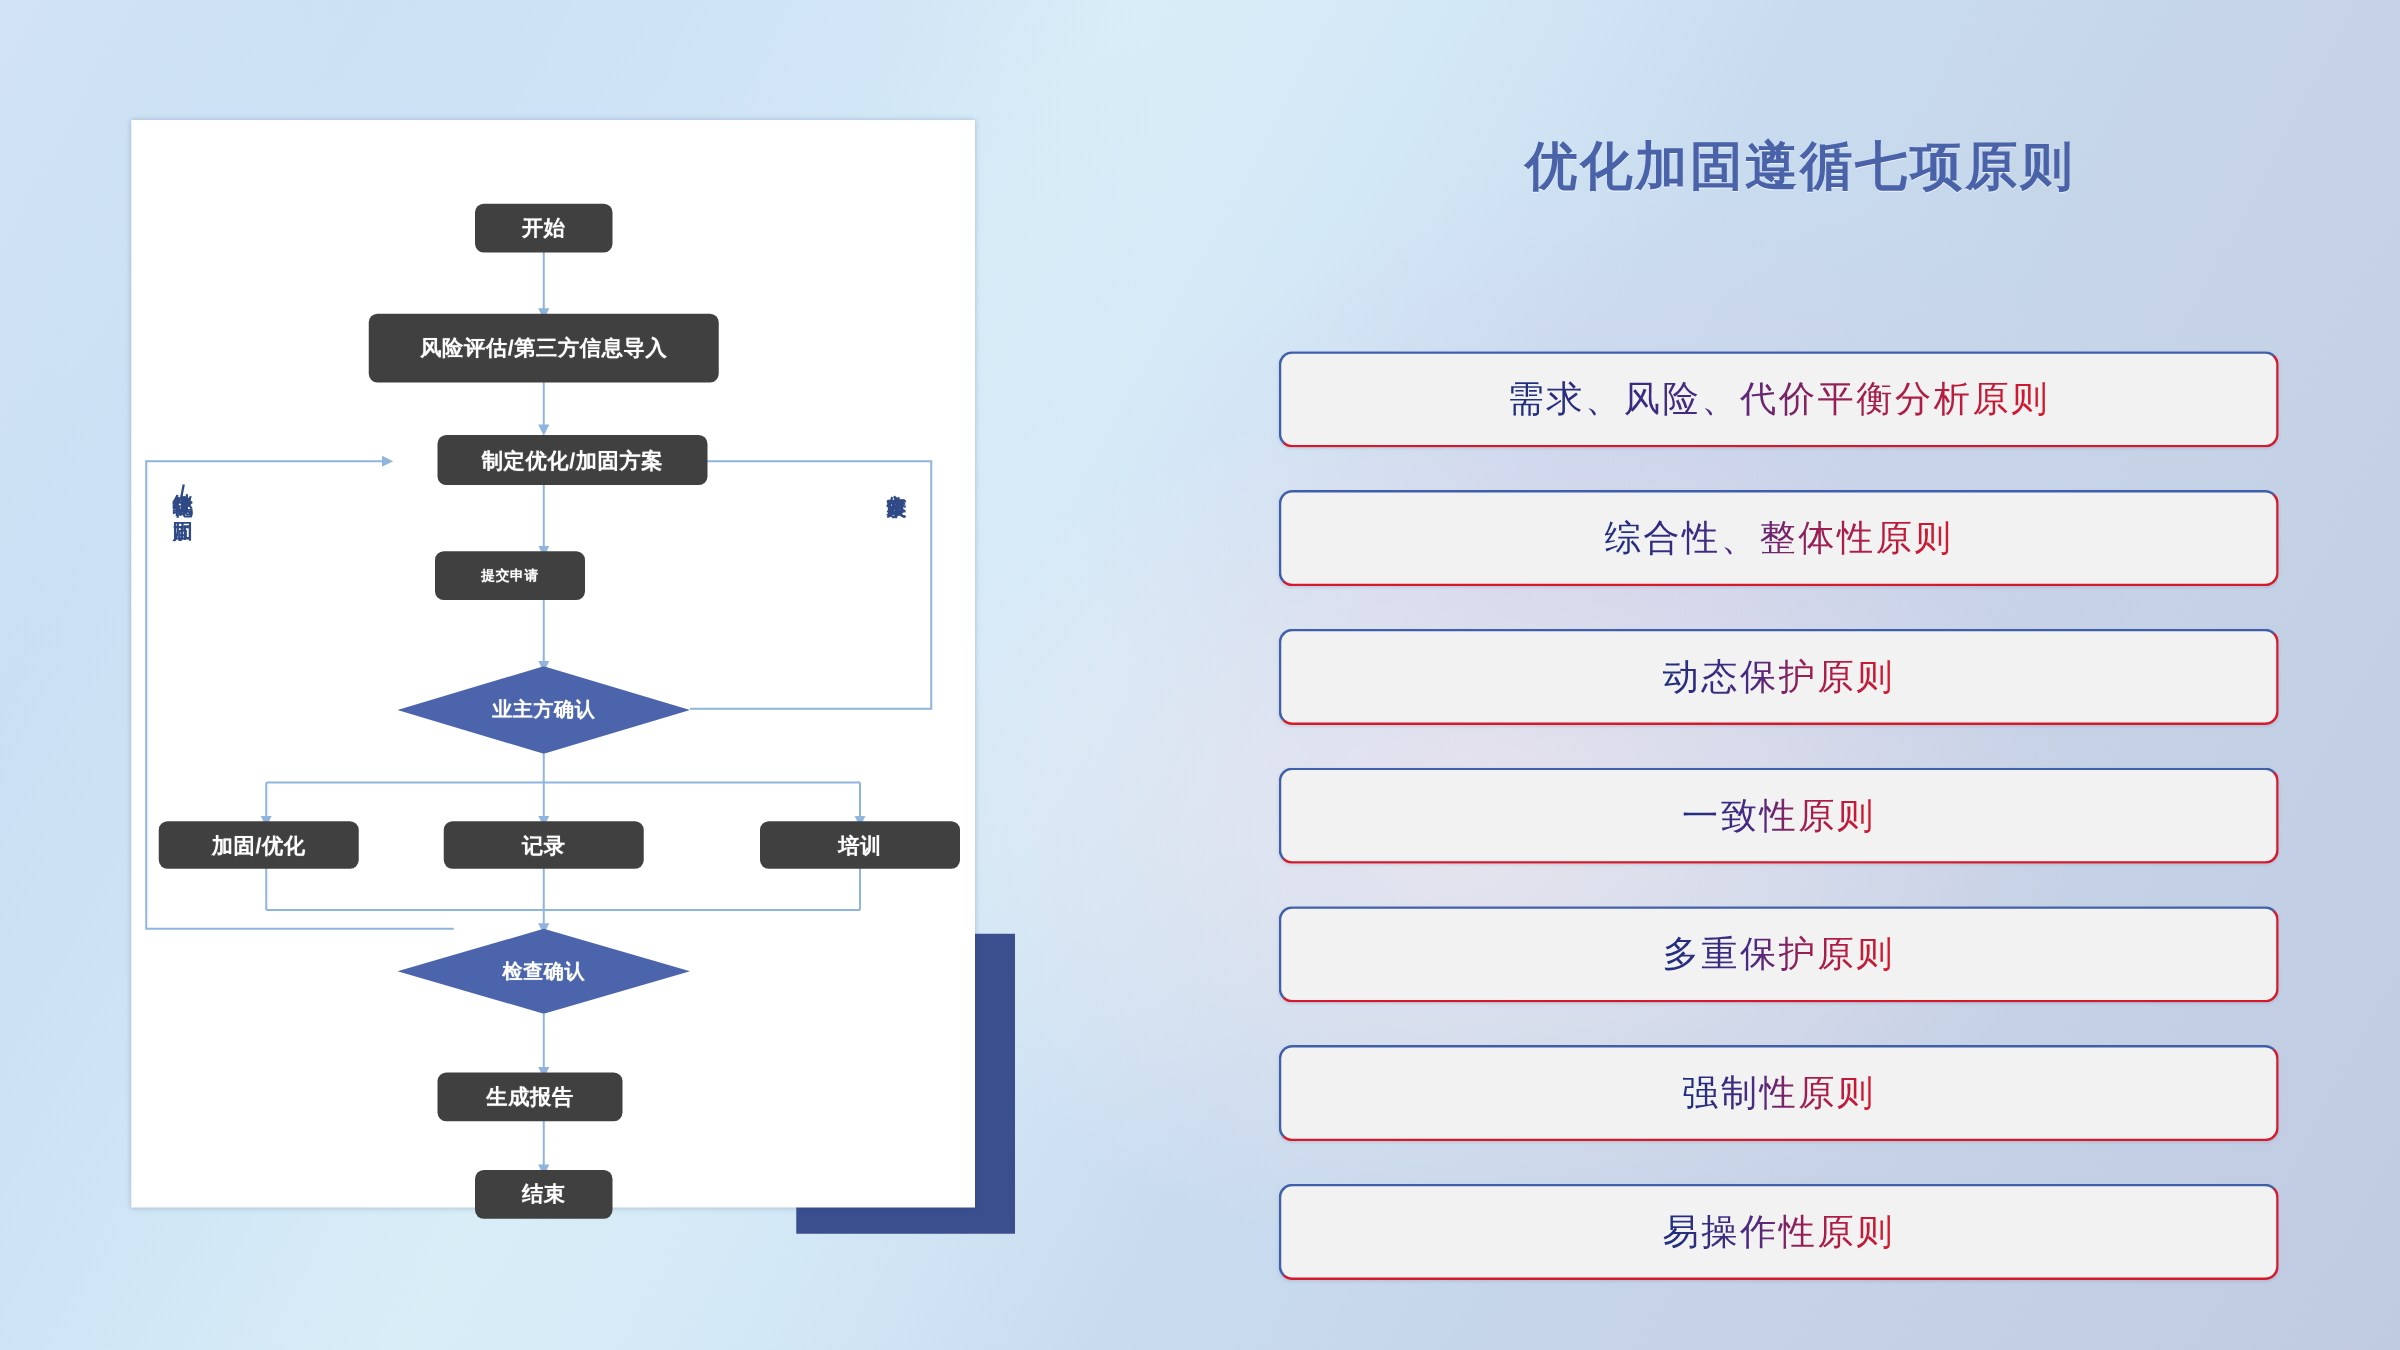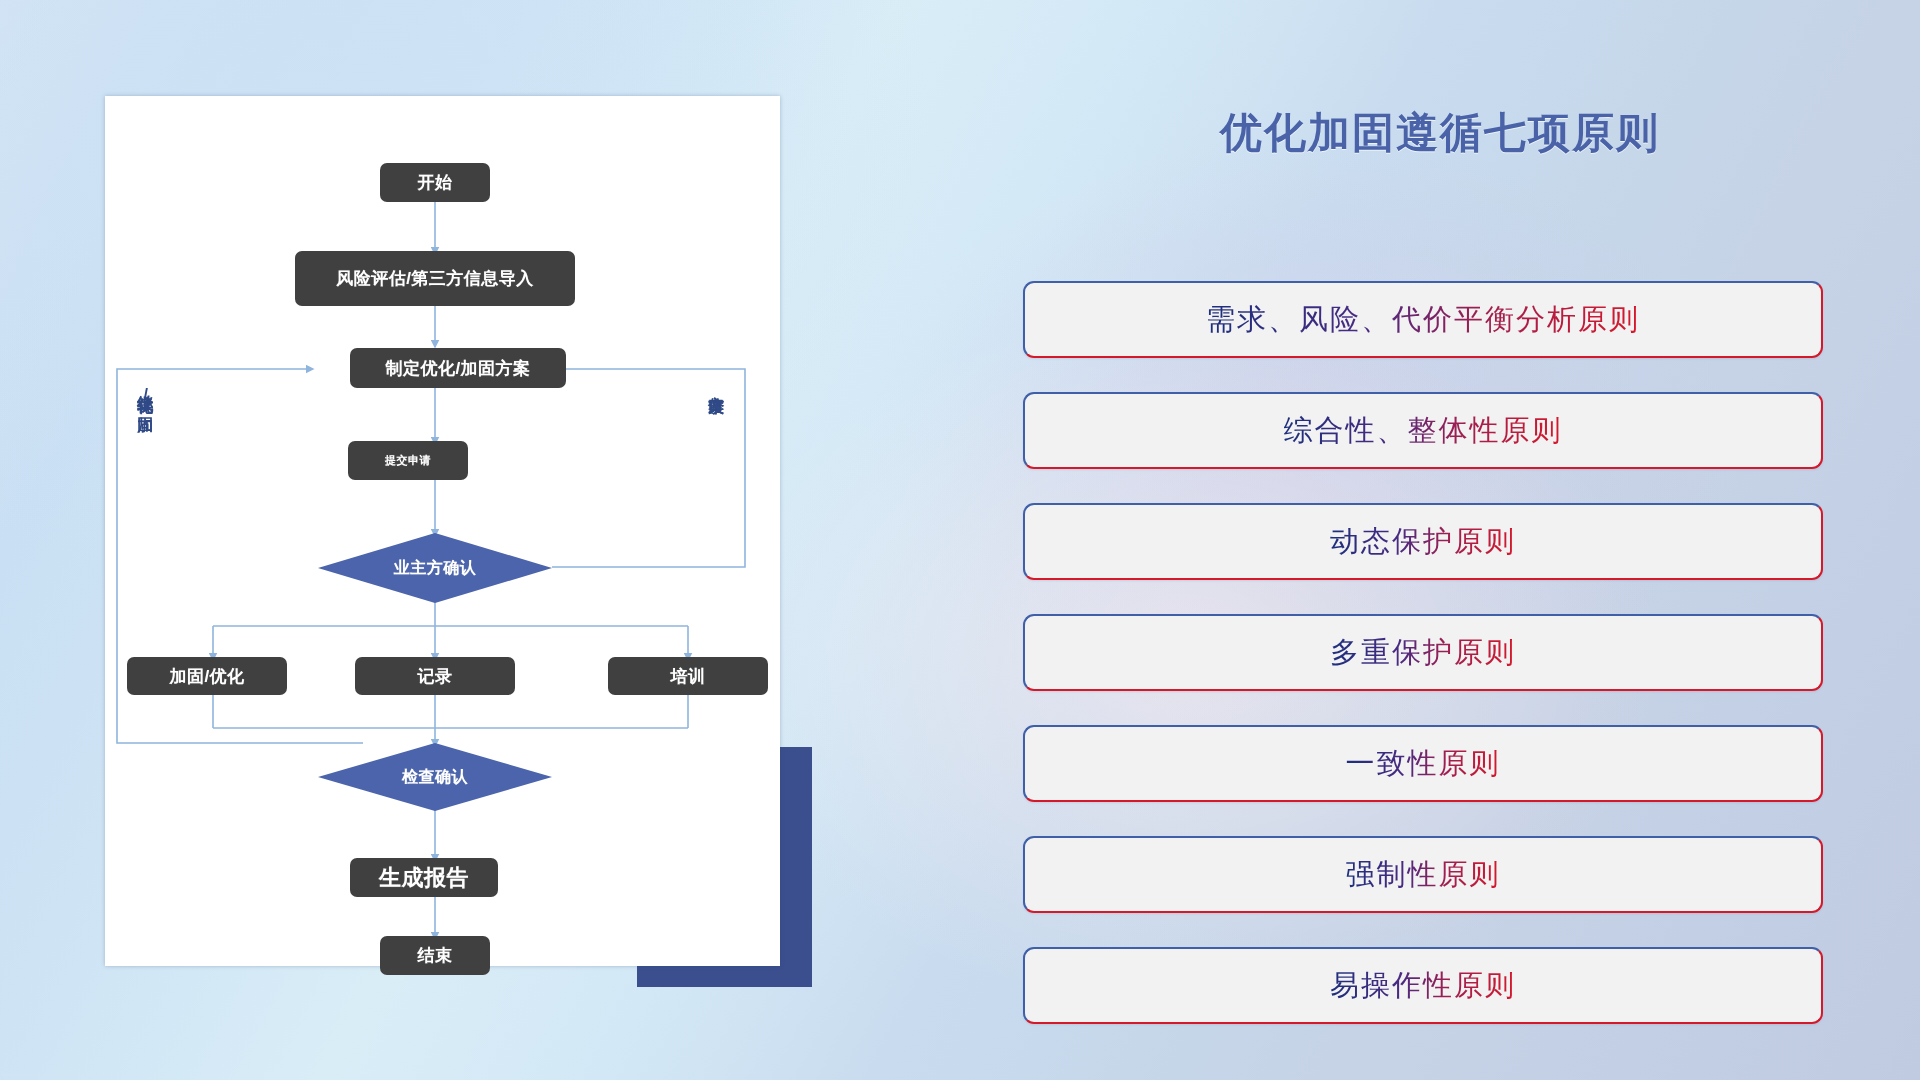--- a/index.html
+++ b/index.html
@@ -180,21 +180,21 @@
 
       <div class="node" style="left:503px;top:561px;width:160px;height:38px;font-size:17px;">培训</div>
 
       <div class="diamond-wrap" style="left:213px;top:647px;width:234px;height:68px;">
         <svg width="234" height="68" viewBox="0 0 234 68" style="position:absolute;left:0;top:0;">
           <polygon points="117,0 234,34 117,68 0,34" fill="#4b64ab"></polygon>
         </svg>
         <div class="dlabel" style="font-size:16px;">检查确认</div>
       </div>
 
-      <div class="node" style="left:245px;top:762px;width:148px;height:39px;font-size:22px;">生成报告</div>
+      <div class="node" style="left:245px;top:762px;width:148px;height:39px;font-size:17px;">生成报告</div>
 
       <div class="node" style="left:275px;top:840px;width:110px;height:39px;font-size:17px;">结束</div>
 
       <div class="vlabel" style="left:32px;top:286px;height:180px;">继续优化/加固</div>
 
       <div class="vlabel" style="left:603px;top:286px;height:140px;">方案修改</div>
 
     </div>
   </div>
 
@@ -205,24 +205,24 @@
       <div class="pill">
         <span class="ptext">需求、风险、代价平衡分析原则</span>
       </div>
       <div class="pill">
         <span class="ptext">综合性、整体性原则</span>
       </div>
       <div class="pill">
         <span class="ptext">动态保护原则</span>
       </div>
       <div class="pill">
+        <span class="ptext">一致性原则</span>
+      </div>
+      <div class="pill">
         <span class="ptext">多重保护原则</span>
-      </div>
-      <div class="pill">
-        <span class="ptext">一致性原则</span>
       </div>
       <div class="pill">
         <span class="ptext">强制性原则</span>
       </div>
       <div class="pill">
         <span class="ptext">易操作性原则</span>
       </div>
     </div>
   </div>
 

